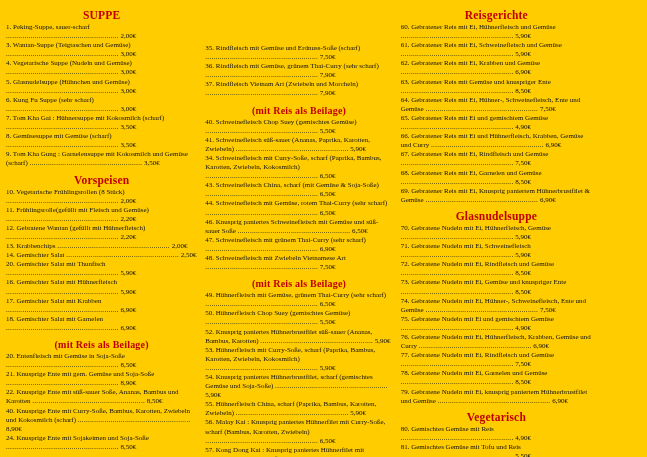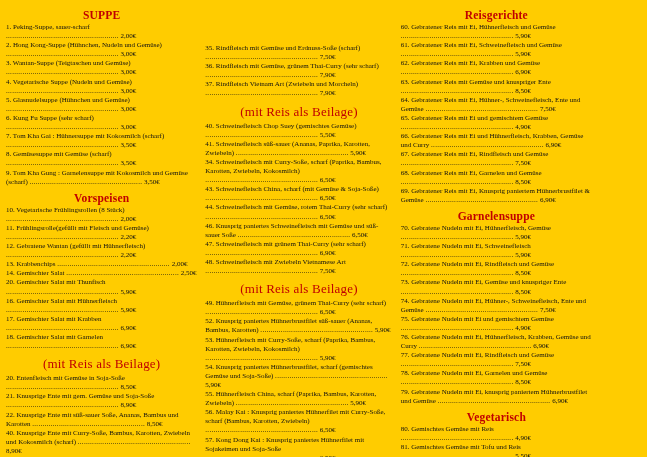--- a/index.html
+++ b/index.html
@@ -26,22 +26,22 @@
     font-family:"Liberation Serif", serif;
     font-size:11.5px;
     font-weight:bold;
     color:#C00000;
     text-align:center;
     margin:5px 0 2px 0;
     padding:0;
     letter-spacing:0.2px;
   }
   h2.section .note{
-    font-size:13px;
-    font-weight:normal;
+    font-size:10px;
+    font-weight:bold;
     color:#C00000;
   }
   ul.items{
     list-style:none;
     margin:0;
     padding:0;
   }
   ul.items li{
     font-size:7px;
     line-height:9.1px;
@@ -58,21 +58,20 @@
   }
 </style>
 </head>
 <body>
 
 <div class="page">
   <div class="col left">
       <h2 class="section">SUPPE</h2>
       <ul class="items">
         <li><span>1. Peking-Suppe, sauer-scharf</span> <span class="dots">.......................................................</span> <span class="price">2,00€</span></li>
-        <li><span>2. Hong Kong-Suppe (Hühnchen, Nudeln und Gemüse)</span> <span class="dots">.......................................................</span> <span class="price">3,00€</span></li>
         <li><span>3. Wantan-Suppe (Teigtaschen und Gemüse)</span> <span class="dots">.......................................................</span> <span class="price">3,00€</span></li>
         <li><span>4. Vegetarische Suppe (Nudeln und Gemüse)</span> <span class="dots">.......................................................</span> <span class="price">3,00€</span></li>
         <li><span>5. Glasnudelsuppe (Hühnchen und Gemüse)</span> <span class="dots">.......................................................</span> <span class="price">3,00€</span></li>
         <li><span>6. Kung Fu Suppe (sehr scharf)</span> <span class="dots">.......................................................</span> <span class="price">3,00€</span></li>
         <li><span>7. Tom Kha Gai : Hühnersuppe mit Kokosmilch (scharf)</span> <span class="dots">.......................................................</span> <span class="price">3,50€</span></li>
         <li><span>8. Gemüsesuppe mit Gemüse (scharf)</span> <span class="dots">.......................................................</span> <span class="price">3,50€</span></li>
         <li><span>9. Tom Kha Gung : Garnelensuppe mit Kokosmilch und Gemüse (scharf)</span> <span class="dots">.......................................................</span> <span class="price">3,50€</span></li>
       </ul>
       <h2 class="section">Vorspeisen</h2>
       <ul class="items">
@@ -108,20 +107,21 @@
         <li><span>34. Schweinefleisch mit Curry-Soße, scharf (Paprika, Bambus, Karotten, Zwiebeln, Kokosmilch)</span> <span class="dots">.......................................................</span> <span class="price">6,50€</span></li>
         <li><span>43. Schweinefleisch China, scharf (mit Gemüse &amp; Soja-Soße)</span> <span class="dots">.......................................................</span> <span class="price">6,50€</span></li>
         <li><span>44. Schweinefleisch mit Gemüse, rotem Thai-Curry (sehr scharf)</span> <span class="dots">.......................................................</span> <span class="price">6,50€</span></li>
         <li><span>46. Knusprig paniertes Schweinefleisch mit Gemüse und süß-sauer Soße</span> <span class="dots">.......................................................</span> <span class="price">6,50€</span></li>
         <li><span>47. Schweinefleisch mit grünem Thai-Curry (sehr scharf)</span> <span class="dots">.......................................................</span> <span class="price">6,90€</span></li>
         <li><span>48. Schweinefleisch mit Zwiebeln Vietnamese Art</span> <span class="dots">.......................................................</span> <span class="price">7,50€</span></li>
       </ul>
       <h2 class="section">  <span class="note">(mit Reis als Beilage)</span></h2>
       <ul class="items">
         <li><span>49. Hühnerfleisch mit Gemüse, grünem Thai-Curry (sehr scharf)</span> <span class="dots">.......................................................</span> <span class="price">6,50€</span></li>
+        <li><span>50. Hühnerfleisch Chop Suey (gemischtes Gemüse)</span> <span class="dots">.......................................................</span> <span class="price">5,50€</span></li>
         <li><span>52. Knusprig paniertes Hühnerbrustfilet süß-sauer (Ananas, Bambus, Karotten)</span> <span class="dots">.......................................................</span> <span class="price">5,90€</span></li>
         <li><span>53. Hühnerfleisch mit Curry-Soße, scharf (Paprika, Bambus, Karotten, Zwiebeln, Kokosmilch)</span> <span class="dots">.......................................................</span> <span class="price">5,90€</span></li>
         <li><span>54. Knusprig paniertes Hühnerbrustfilet, scharf (gemischtes Gemüse und Soja-Soße)</span> <span class="dots">.......................................................</span> <span class="price">5,90€</span></li>
         <li><span>55. Hühnerfleisch China, scharf (Paprika, Bambus, Karotten, Zwiebeln)</span> <span class="dots">.......................................................</span> <span class="price">5,90€</span></li>
         <li><span>56. Malay Kai : Knusprig paniertes Hühnerfilet mit Curry-Soße, scharf (Bambus, Karotten, Zwiebeln)</span> <span class="dots">.......................................................</span> <span class="price">6,50€</span></li>
         <li><span>57. Kong Dong Kai : Knusprig paniertes Hühnerfilet mit Sojakeimen und Soja-Soße</span> <span class="dots">.......................................................</span> <span class="price">6,50€</span></li>
         <li><span>58. Hühnerfleisch mit Gemüse, rotem Thai-Curry (sehr scharf)</span> <span class="dots">.......................................................</span> <span class="price">5,90€</span></li>
       </ul>
     </div>
   <div class="col right">
@@ -131,21 +131,21 @@
         <li><span>61. Gebratener Reis mit Ei, Schweinefleisch und Gemüse</span> <span class="dots">.......................................................</span> <span class="price">5,90€</span></li>
         <li><span>62. Gebratener Reis mit Ei, Krabben und Gemüse</span> <span class="dots">.......................................................</span> <span class="price">6,90€</span></li>
         <li><span>63. Gebratener Reis mit Gemüse und knuspriger Ente</span> <span class="dots">.......................................................</span> <span class="price">8,50€</span></li>
         <li><span>64. Gebratener Reis mit Ei, Hühner-, Schweinefleisch, Ente und Gemüse</span> <span class="dots">.......................................................</span> <span class="price">7,50€</span></li>
         <li><span>65. Gebratener Reis mit Ei und gemischtem Gemüse</span> <span class="dots">.......................................................</span> <span class="price">4,90€</span></li>
         <li><span>66. Gebratener Reis mit Ei und Hühnerfleisch, Krabben, Gemüse und Curry</span> <span class="dots">.......................................................</span> <span class="price">6,90€</span></li>
         <li><span>67. Gebratener Reis mit Ei, Rindfleisch und Gemüse</span> <span class="dots">.......................................................</span> <span class="price">7,50€</span></li>
         <li><span>68. Gebratener Reis mit Ei, Garnelen und Gemüse</span> <span class="dots">.......................................................</span> <span class="price">8,50€</span></li>
         <li><span>69. Gebratener Reis mit Ei, Knusprig paniertem Hühnerbrustfilet &amp; Gemüse</span> <span class="dots">.......................................................</span> <span class="price">6,90€</span></li>
       </ul>
-      <h2 class="section">Garnelensuppe</h2>
+      <h2 class="section">Glasnudelsuppe</h2>
       <ul class="items">
         <li><span>70. Gebratene Nudeln mit Ei, Hühnerfleisch, Gemüse</span> <span class="dots">.......................................................</span> <span class="price">5,90€</span></li>
         <li><span>71. Gebratene Nudeln mit Ei, Schweinefleisch</span> <span class="dots">.......................................................</span> <span class="price">5,90€</span></li>
         <li><span>72. Gebratene Nudeln mit Ei, Rindfleisch und Gemüse</span> <span class="dots">.......................................................</span> <span class="price">8,50€</span></li>
         <li><span>73. Gebratene Nudeln mit Ei, Gemüse und knuspriger Ente</span> <span class="dots">.......................................................</span> <span class="price">8,50€</span></li>
         <li><span>74. Gebratene Nudeln mit Ei, Hühner-, Schweinefleisch, Ente und Gemüse</span> <span class="dots">.......................................................</span> <span class="price">7,50€</span></li>
         <li><span>75. Gebratene Nudeln mit Ei und gemischtem Gemüse</span> <span class="dots">.......................................................</span> <span class="price">4,90€</span></li>
         <li><span>76. Gebratene Nudeln mit Ei, Hühnerfleisch, Krabben, Gemüse und Curry</span> <span class="dots">.......................................................</span> <span class="price">6,90€</span></li>
         <li><span>77. Gebratene Nudeln mit Ei, Rindfleisch und Gemüse</span> <span class="dots">.......................................................</span> <span class="price">7,50€</span></li>
         <li><span>78. Gebratene Nudeln mit Ei, Garnelen und Gemüse</span> <span class="dots">.......................................................</span> <span class="price">8,50€</span></li>

